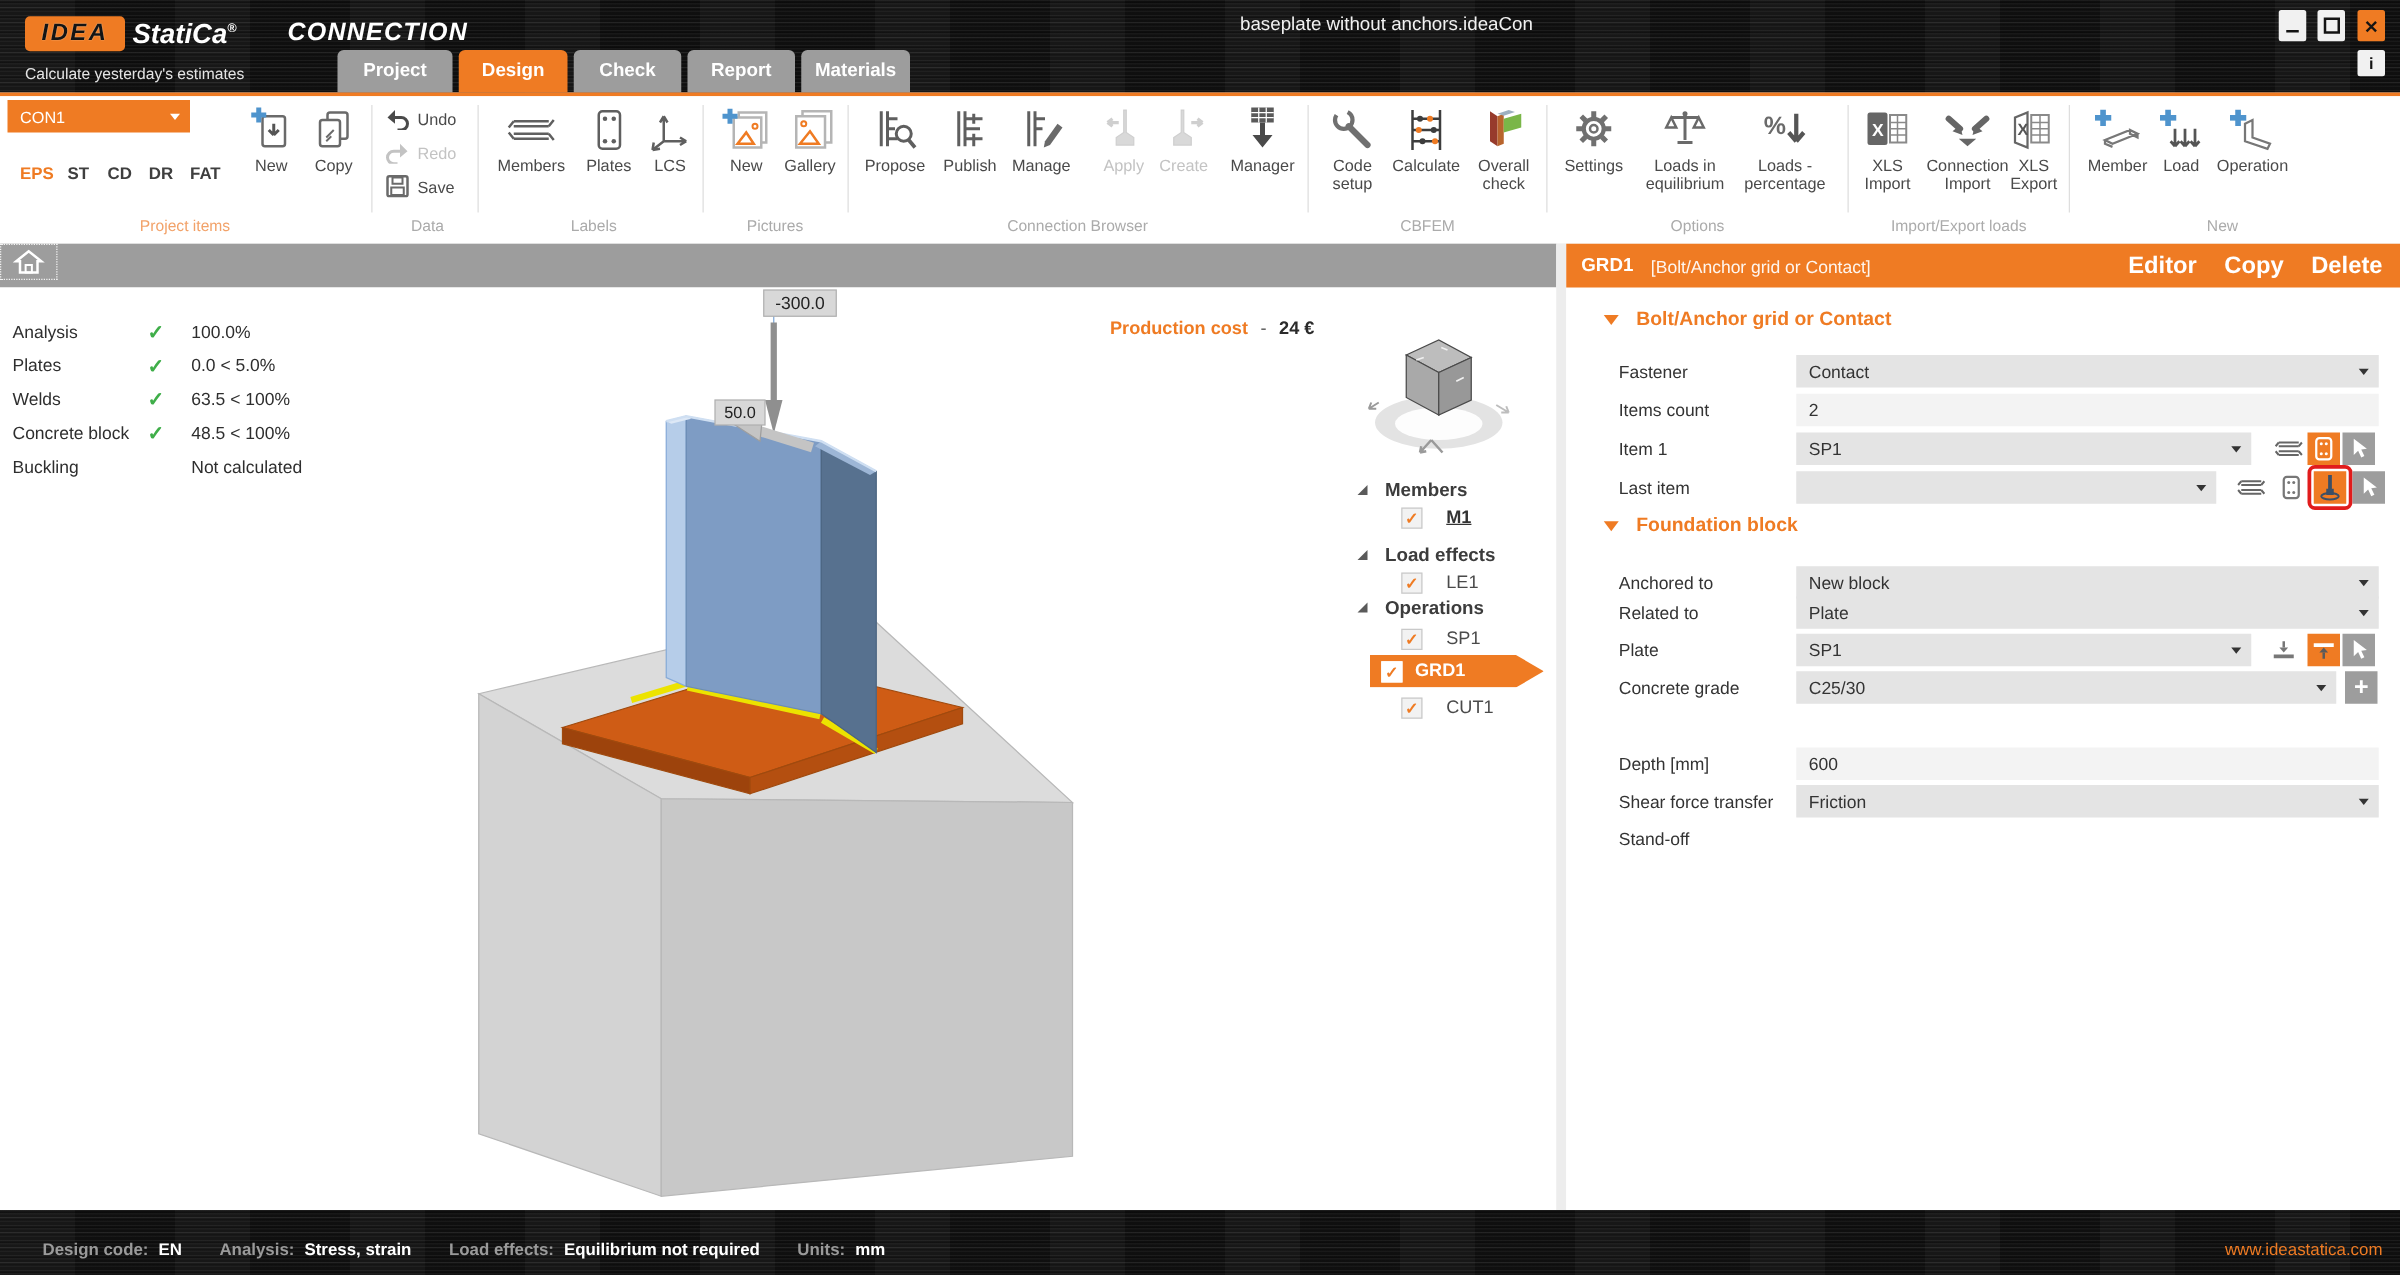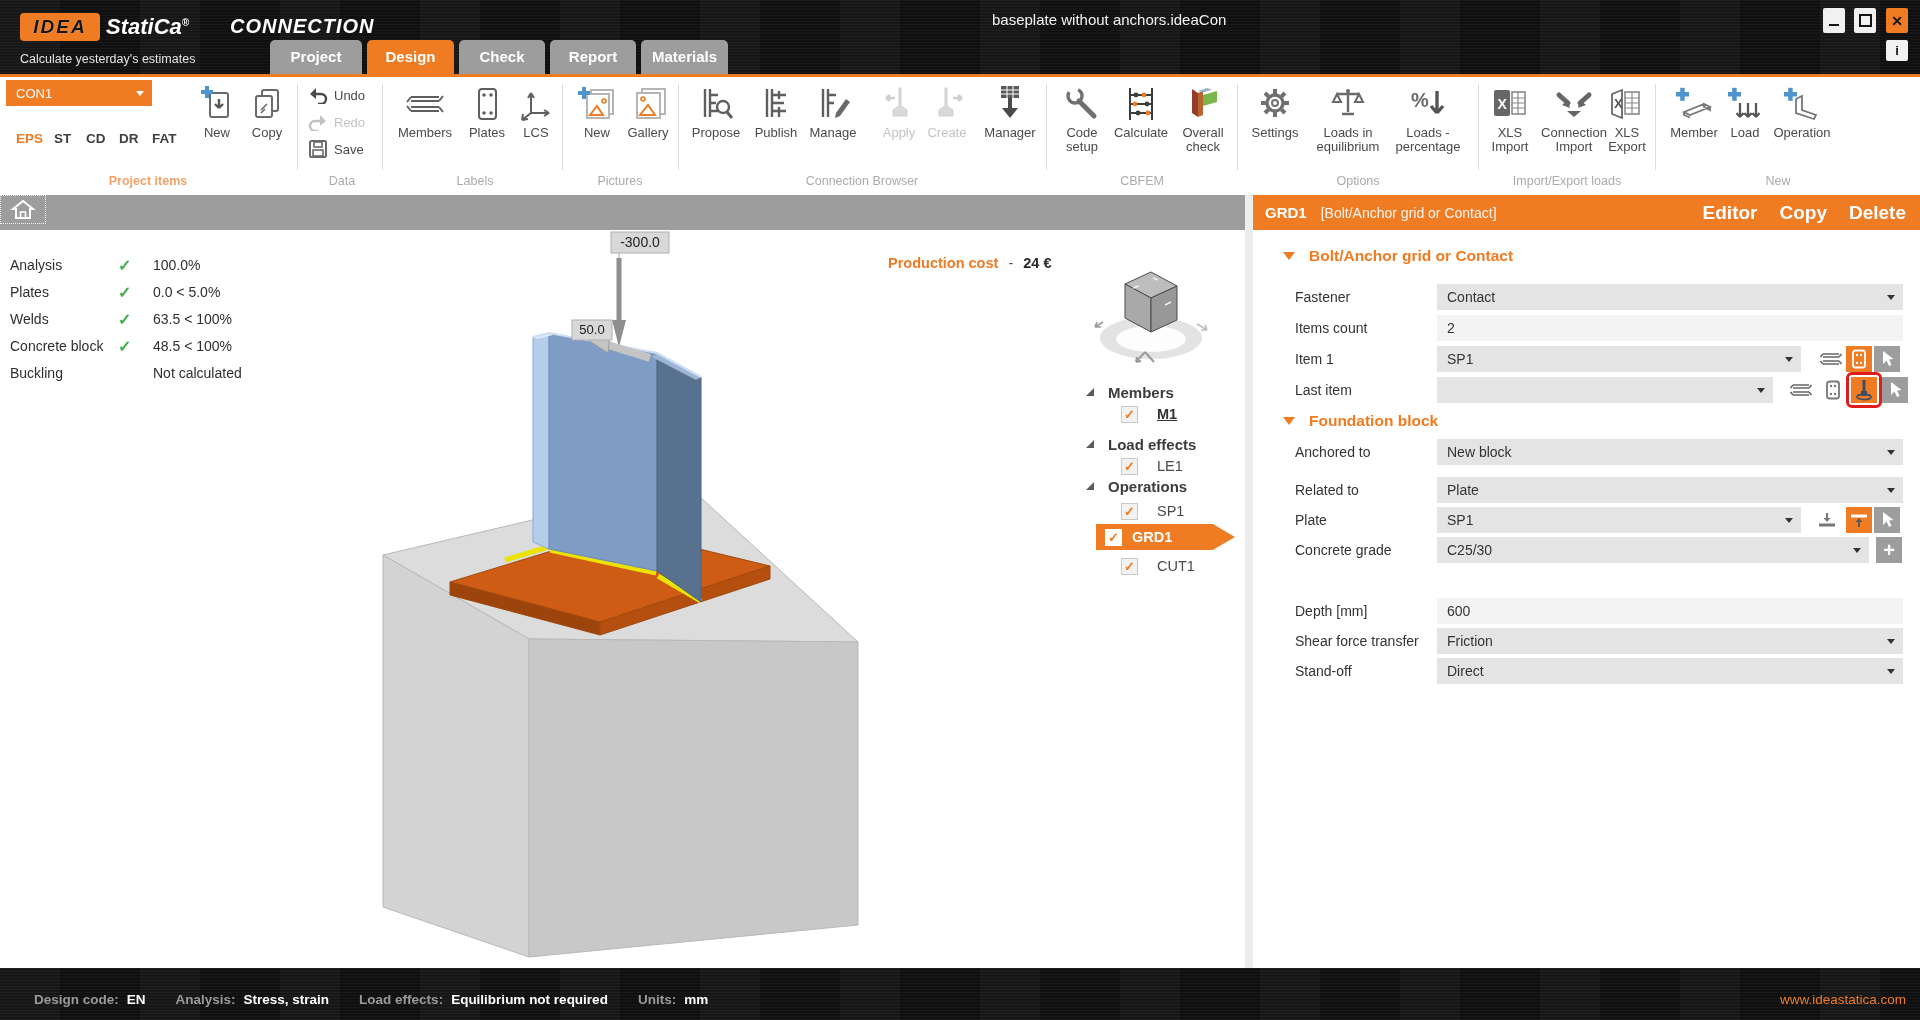--- a/index.html
+++ b/index.html
@@ -27,21 +27,21 @@
   .glyph-i{color:#141414;font-weight:bold;font-size:13px;line-height:1;}
   
   .tab{top:40px;height:34px;background:#9d9d9d;border-radius:5px 5px 0 0;color:#fff;
     font-weight:bold;font-size:15px;text-align:center;line-height:34px;}
   .tab.active{background:#ef7b23;}
   .accent-line{left:0;top:74px;width:1920px;height:3px;background:#ef7b23;}
   
   .ribbon{left:0;top:77px;width:1920px;height:118px;background:#fff;border-bottom:1px solid #dcdcdc;}
   .rdiv{top:84px;width:1px;height:86px;background:#dedede;}
   .rgrouplabel{top:174px;height:16px;font-size:12.5px;color:#ababab;text-align:center;}
-  .rgrouplabel.orange{color:#f2a269;font-weight:bold;}
+  .rgrouplabel.orange{color:#f2a269;font-weight:normal;}
   .ritem{top:82px;text-align:center;font-size:13px;color:#4a4a4a;}
   .ritem .ricon{height:44px;display:flex;align-items:center;justify-content:center;}
   .ritem .rlabel{line-height:14px;}
   .ritem.disabled{color:#c3c3c3;}
   .combo-con{left:6px;top:80px;width:146px;height:26px;background:#ef7b23;color:#fff;font-size:13px;
     display:flex;align-items:center;padding-left:10px;box-sizing:border-box;}
   .dd-w{width:0;height:0;border-left:4px solid transparent;border-right:4px solid transparent;border-top:5px solid #fff;
     position:absolute;right:8px;top:11px;}
   .mode{top:131px;font-size:13.5px;font-weight:bold;color:#3f3f3f;}
   .mode.active{color:#ef7b23;}
@@ -744,21 +744,21 @@
             <polygon points="4,1 4,14 7.5,10.5 10,16 12.5,14.8 10,9.5 14.5,9" fill="#fff"></polygon>
           </svg>
       </div>
     </div>
 
     <div class="psection" style="top:217px;">
       <span class="ptri"></span>
       <span class="pstitle">Foundation block</span>
     </div>
 
-    <div class="prow" style="top:244px;">
+    <div class="prow" style="top:258px;">
       <span class="plabel">Anchored to</span>
       <div class="pfield" style="width:466px;">
         <span>New block</span><i class="dd"></i>
       </div>
     </div>
 
     <div class="prow" style="top:282px;">
       <span class="plabel">Related to</span>
       <div class="pfield" style="width:466px;">
         <span>Plate</span><i class="dd"></i>
@@ -809,23 +809,20 @@
 
     <div class="prow" style="top:433px;">
       <span class="plabel">Shear force transfer</span>
       <div class="pfield" style="width:466px;">
         <span>Friction</span><i class="dd"></i>
       </div>
     </div>
 
     <div class="prow" style="top:463px;">
       <span class="plabel">Stand-off</span>
-      <div class="pfield" style="width:466px;">
-        <span>Direct</span><i class="dd"></i>
-      </div>
     </div>
   </div>
 
   <div class="abs darkbar statusbar">
     <div class="sb-row">
       <span class="sb-lab">Design code:</span>
       <span class="sb-val">EN</span>
       <span class="sb-gap"></span>
       <span class="sb-lab">Analysis:</span>
       <span class="sb-val">Stress, strain</span>

